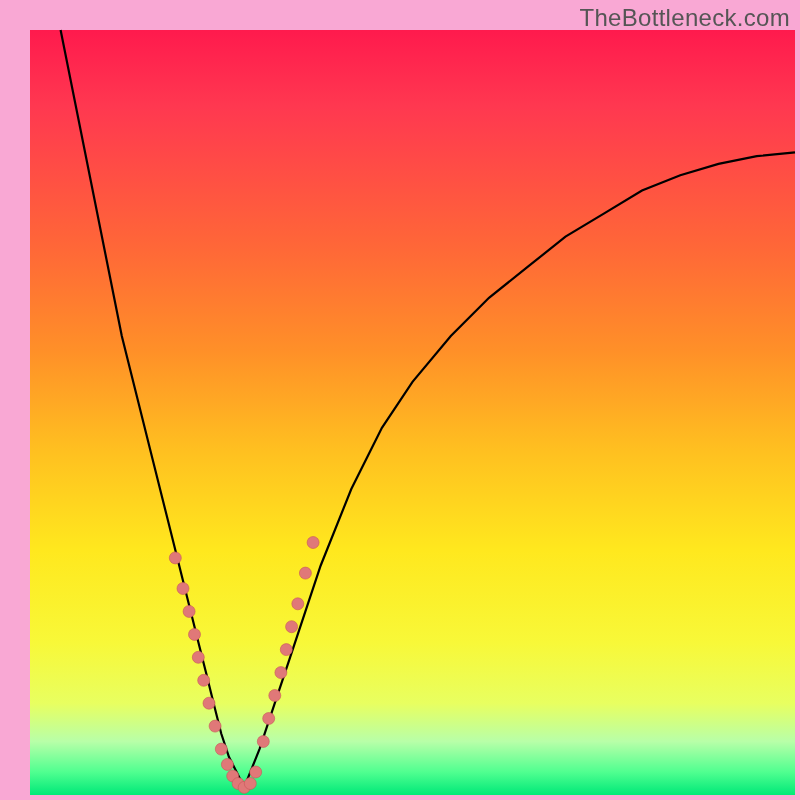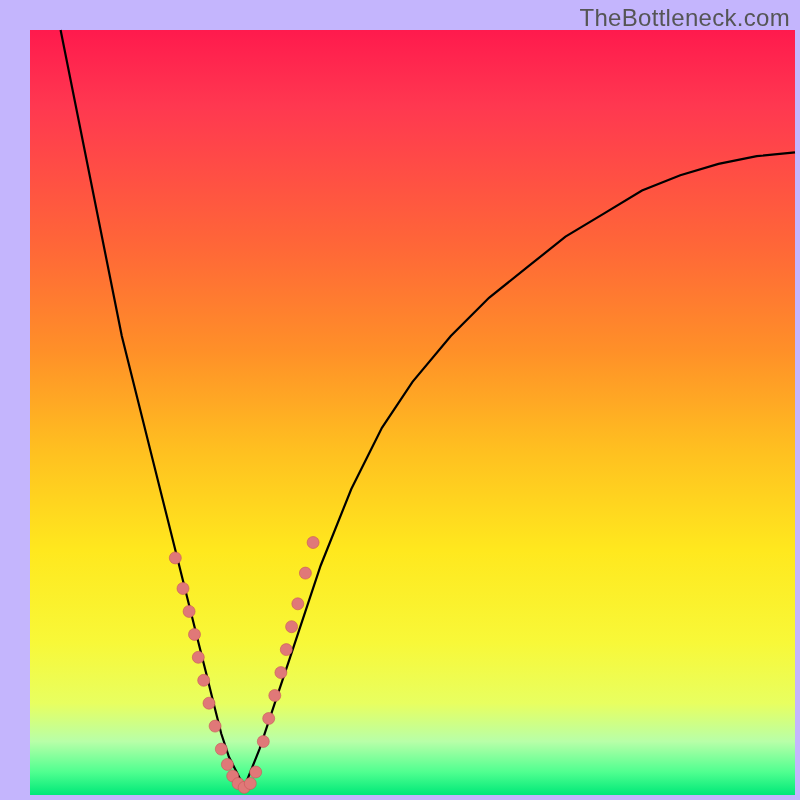--- a/index.html
+++ b/index.html
@@ -8,21 +8,21 @@
     width: 800px;
     height: 800px;
     overflow: hidden;
     background: #000;
     font-family: Arial, Helvetica, sans-serif;
   }
   .frame {
     position: relative;
     width: 800px;
     height: 800px;
-    background: #c4b5fd;
+    background: #f9a8d4;
     text-decoration: underline;
   }
   .plot-area {
     position: absolute;
     left: 30px;
     top: 30px;
     width: 765px;
     height: 765px;
     background: linear-gradient(
       to bottom,

